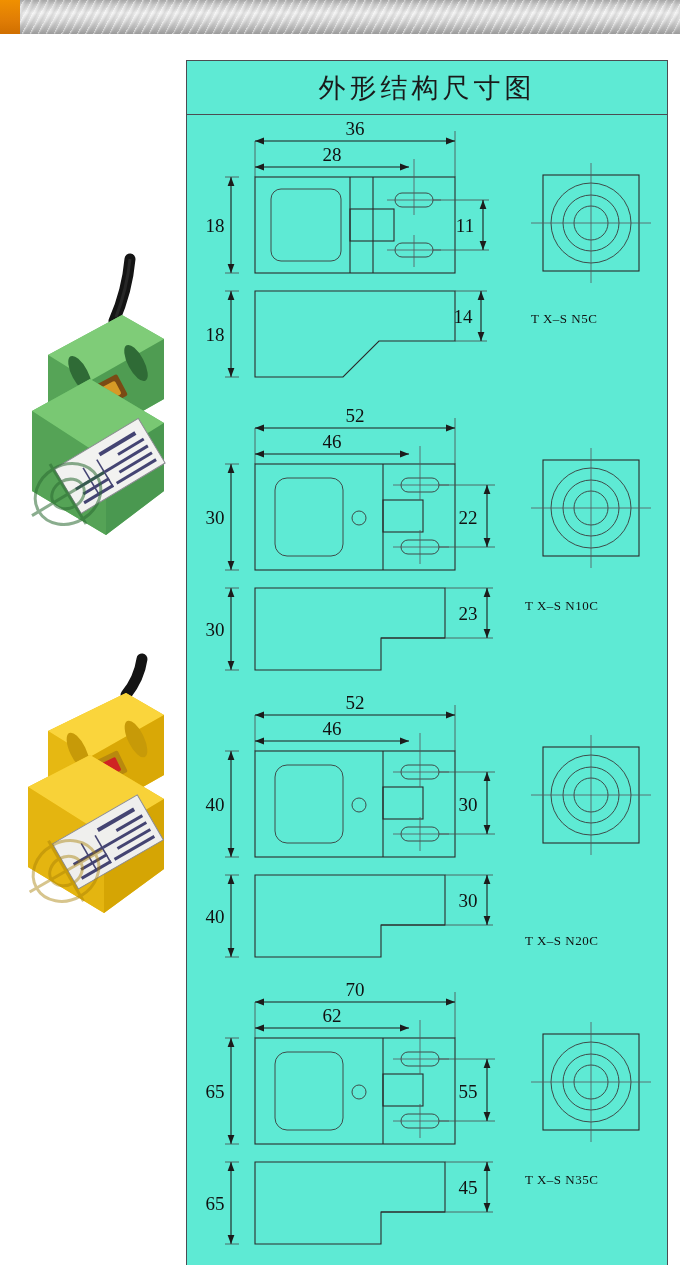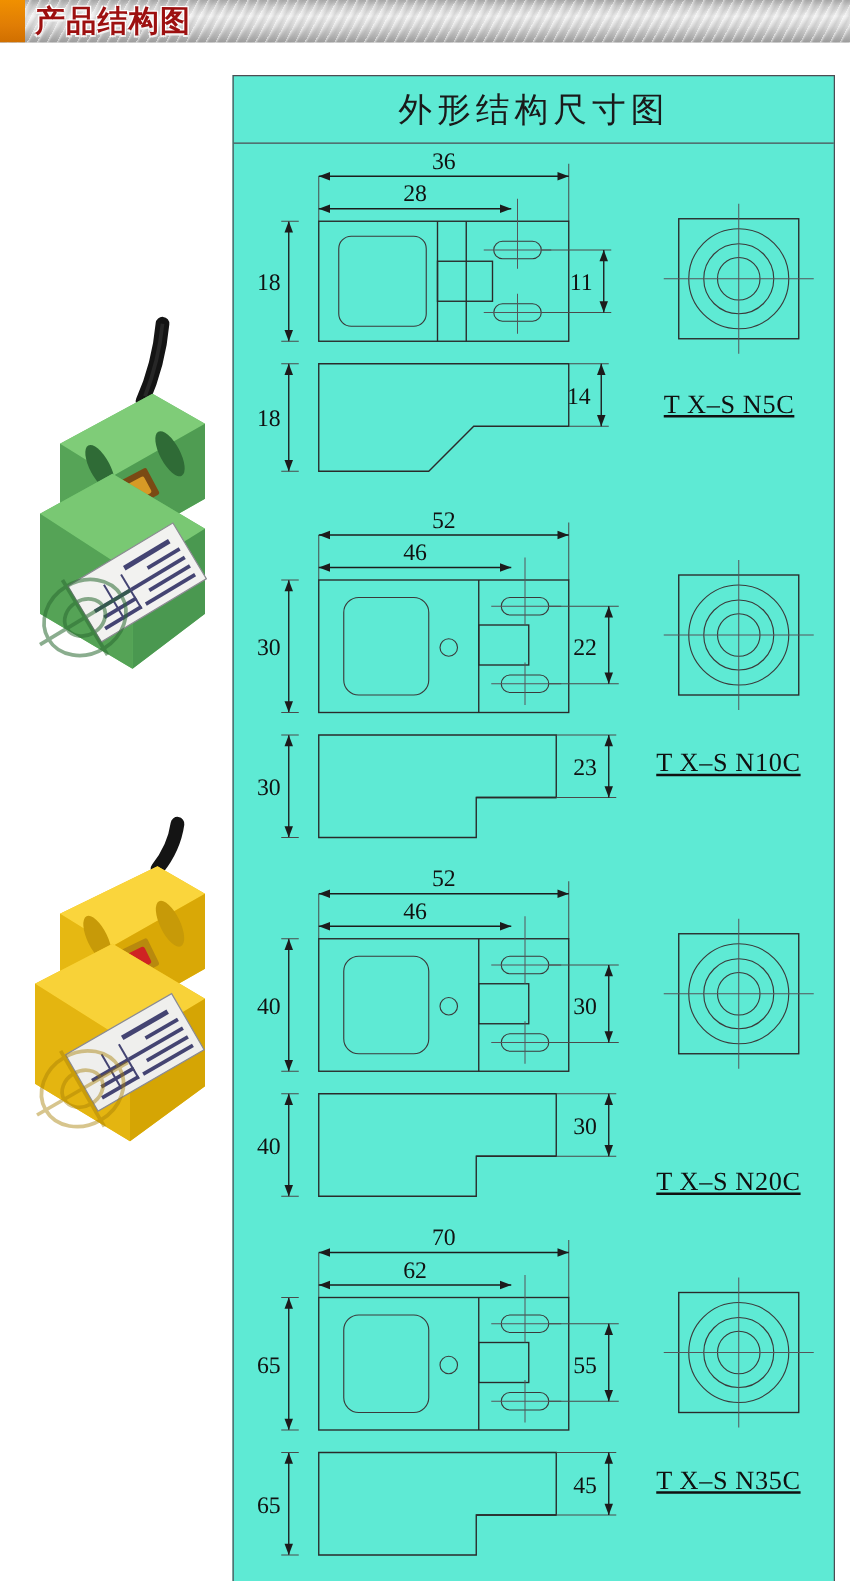--- a/index.html
+++ b/index.html
@@ -74,41 +74,39 @@
     color: #1a1a1a;
     letter-spacing: 4px;
     white-space: nowrap;
   }
   .draw-area { position: absolute; left: 0; top: 54px; width: 482px; height: 1147px; }
 
   .grp { position: absolute; left: 0; width: 482px; height: 287px; }
 
   .model-label {
     position: absolute;
-    font-size: 21px;
+    font-size: 13px;
     color: #101010;
     letter-spacing: 0.5px;
     white-space: nowrap;
-    text-decoration: underline;
   }
 
   svg { display: block; overflow: visible; }
   .ln  { stroke: #2a2a2a; stroke-width: 1.1; fill: none; }
   .ln-thin { stroke: #3a3a3a; stroke-width: 0.9; fill: none; }
   .dim { stroke: #1c1c1c; stroke-width: 1.1; fill: none; }
   .ext { stroke: #4a4a4a; stroke-width: 0.8; fill: none; }
   .ctr { stroke: #55555a; stroke-width: 0.8; fill: none; }
   .dimtxt { font-family: "Liberation Serif","DejaVu Serif",serif; font-size: 19px; fill: #111; }
 </style>
 </head>
 <body>
 
 <div class="header">
   <div class="header-accent"></div>
-  <div class="header-title">产品结构图</div>
 </div>
 
 <div class="photo-col">
 
   <div class="sensor" style="left:18px; top:225px; width:160px; height:320px;">
     <svg width="160" height="320" viewBox="0 0 160 320">
       <path d="M112 0 C110 22, 104 44, 96 62" stroke="#141414" stroke-width="11" fill="none" stroke-linecap="round"></path>
       <path d="M112 0 C110 20, 105 40, 98 58" stroke="#3a3a3a" stroke-width="3" fill="none" opacity=".5"></path>
 
       <path d="M30 96 L104 56 L146 80 L146 140 L72 182 L30 158 Z" fill="#6cc06a"></path>

